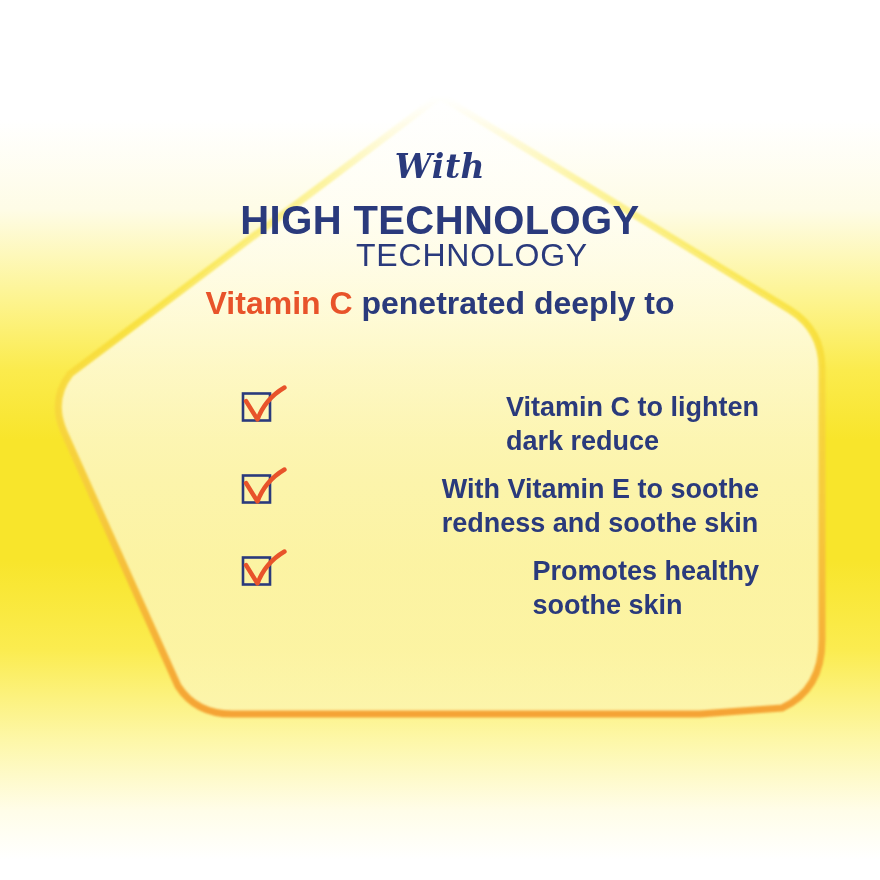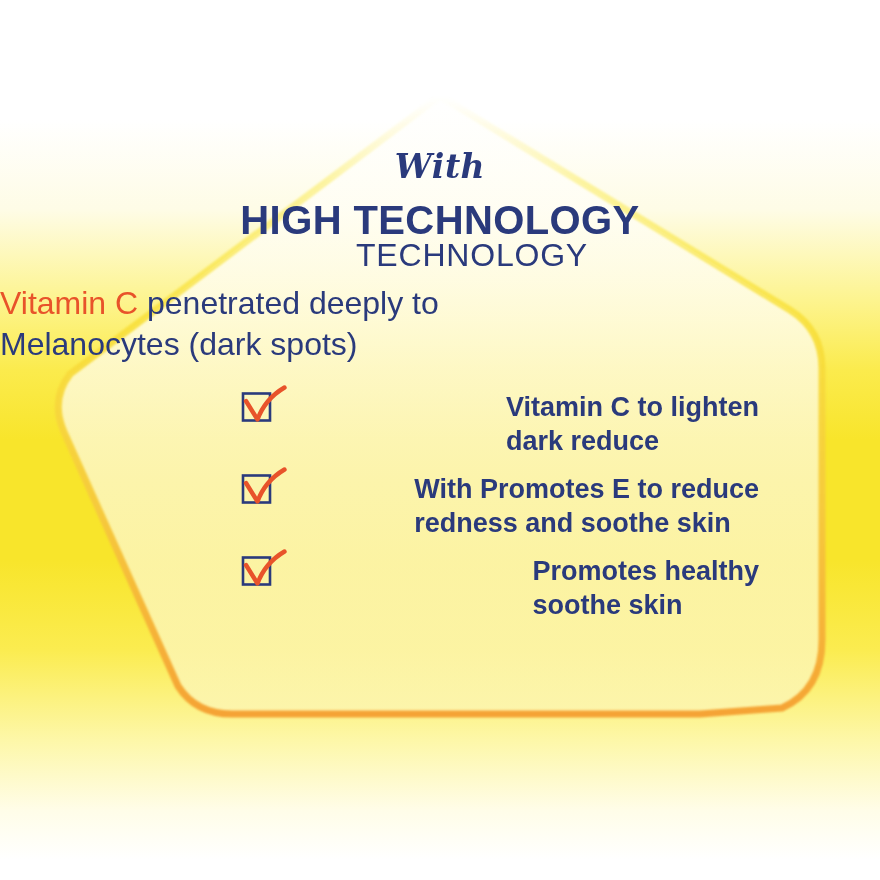--- a/index.html
+++ b/index.html
@@ -88,21 +88,22 @@
     color: #2a3a7c;
     line-height: 1.1;
     margin-left: 32px;
   }
 
   .subhead {
     position: absolute;
     top: 276px;
     left: 0;
     width: 880px;
-    font-weight: 400;
+    text-align: center;
+    font-weight: 700;
     font-size: 32px;
     color: #2a3a7c;
     line-height: 1.28;
   }
   .subhead .accent { color: #e8532a; }
 
   
   .checklist {
     position: absolute;
     top: 383px;
@@ -199,21 +200,20 @@
     <div class="with-script">With</div>
 
     <div class="headline-1">HIGH TECHNOLOGY</div>
 
     <div class="headline-2">TECHNOLOGY</div>
 
     <div class="subhead">
       <div>
         <span class="accent">Vitamin C</span><span> penetrated deeply to</span>
       </div>
-      <div>Melanocytes (dark spots)</div>
     </div>
 
     <div class="checklist">
 
       <div class="check-item">
         <span class="checkbox">
           <svg viewBox="0 0 48 48" xmlns="http://www.w3.org/2000/svg">
             <rect x="4" y="12.5" width="27" height="27" fill="none" stroke="#2a3a7c" stroke-width="2.6"></rect>
             <path d="M 7 20 L 18.5 38.5 Q 26 18 45.5 6.5" fill="none" stroke="#e8532a" stroke-width="4.4" stroke-linecap="round" stroke-linejoin="round"></path>
           </svg>
@@ -225,21 +225,21 @@
       </div>
 
       <div class="check-item">
         <span class="checkbox">
           <svg viewBox="0 0 48 48" xmlns="http://www.w3.org/2000/svg">
             <rect x="4" y="12.5" width="27" height="27" fill="none" stroke="#2a3a7c" stroke-width="2.6"></rect>
             <path d="M 7 20 L 18.5 38.5 Q 26 18 45.5 6.5" fill="none" stroke="#e8532a" stroke-width="4.4" stroke-linecap="round" stroke-linejoin="round"></path>
           </svg>
         </span>
         <span class="check-text">
-          <span>With Promotes E to reduce</span><br>
+          <span>With Vitamin E to soothe</span><br>
           <span>redness and soothe skin</span>
         </span>
       </div>
 
       <div class="check-item">
         <span class="checkbox">
           <svg viewBox="0 0 48 48" xmlns="http://www.w3.org/2000/svg">
             <rect x="4" y="12.5" width="27" height="27" fill="none" stroke="#2a3a7c" stroke-width="2.6"></rect>
             <path d="M 7 20 L 18.5 38.5 Q 26 18 45.5 6.5" fill="none" stroke="#e8532a" stroke-width="4.4" stroke-linecap="round" stroke-linejoin="round"></path>
           </svg>

